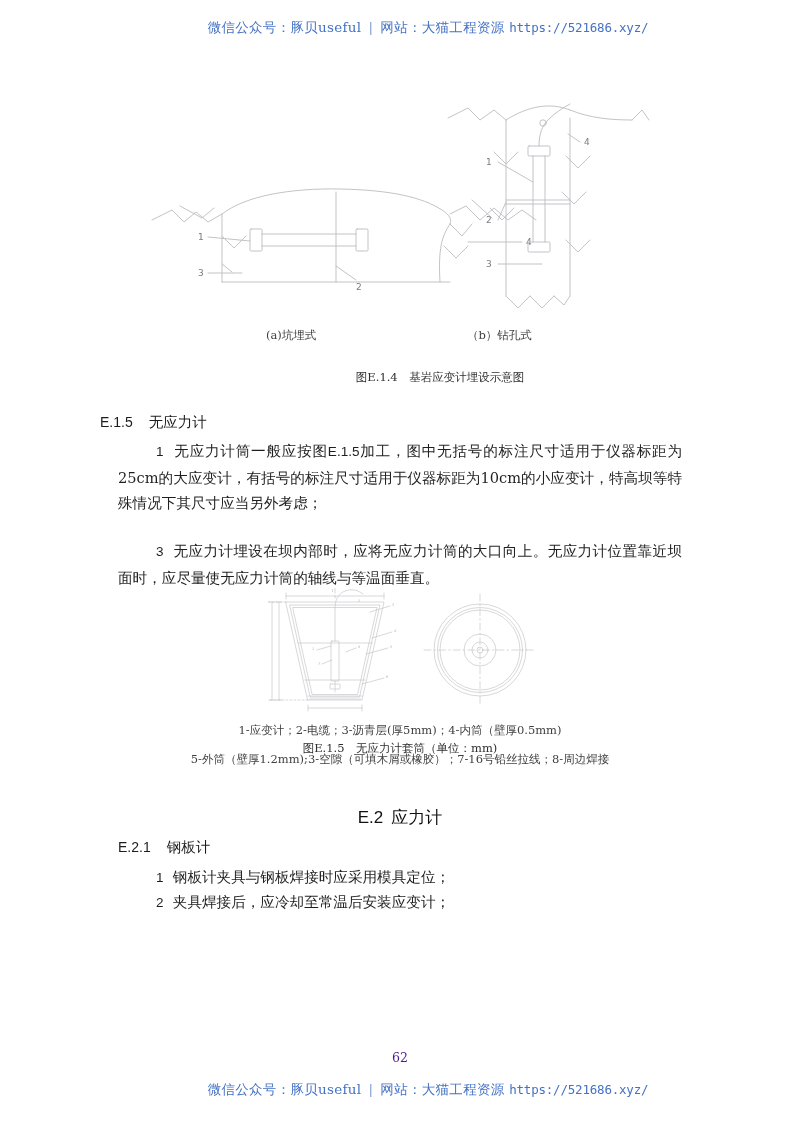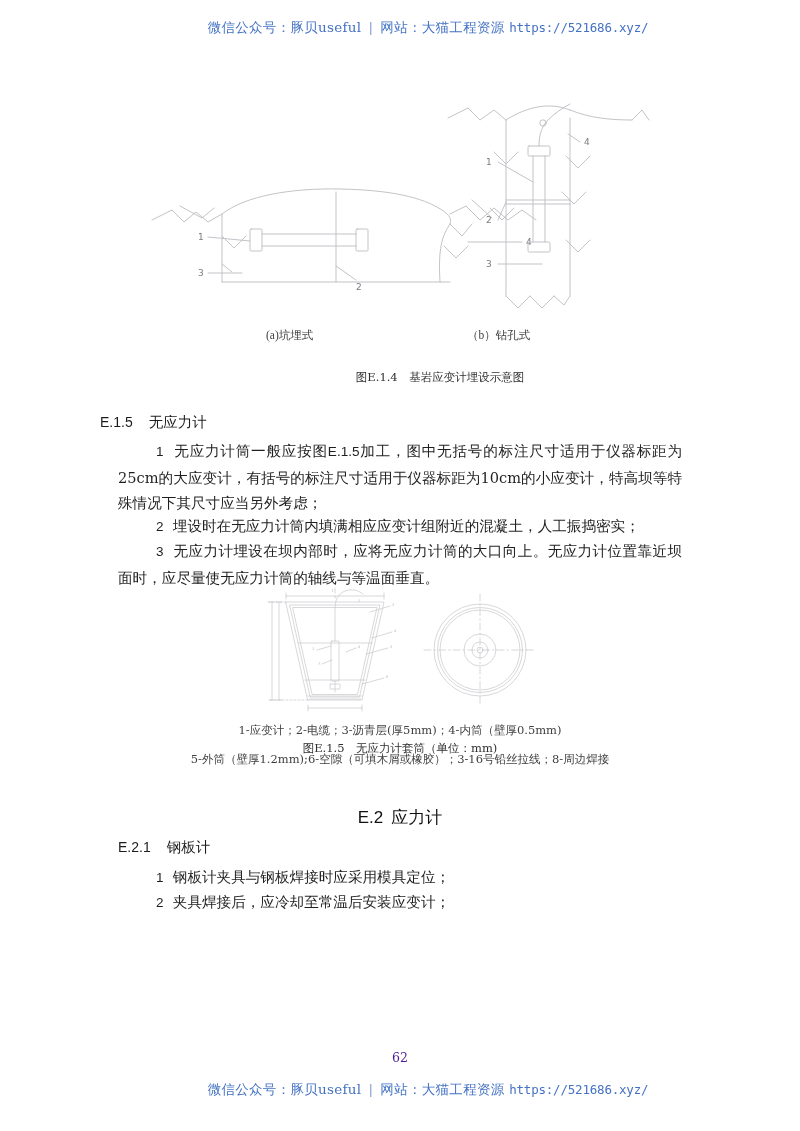--- a/index.html
+++ b/index.html
@@ -61,21 +61,20 @@
     left: 150px;
     top: 328px;
     width: 500px;
     height: 18px;
   }
   .subcap {
     position: absolute;
     font-size: 11.5px;
     color: #3f3f3f;
     white-space: nowrap;
-    font-family: Liberation Serif, serif;
   }
   .subcap-a { left: 116px; top: 0; }
   .subcap-b { left: 317px; top: 0; }
 
   .fig-legend {
     position: absolute;
     left: 0;
     width: 800px;
     text-align: center;
     font-size: 11.5px;
@@ -259,23 +258,20 @@
   <div class="fig-title" id="fig1-title">图E.1.4　基岩应变计埋设示意图</div>
 
   <div class="sec-head" style="left:100px; top:413px;">
     <span class="num">E.1.5</span><span class="txt">无应力计</span>
   </div>
 
   <div class="para" style="left:118px; top:438px; width:564px; text-indent:38px;">
     <span class="idx">1</span>&nbsp;&nbsp;<span>无应力计筒一般应按图</span><span class="inline-sans">E.1.5</span><span>加工，图中无括号的标注尺寸适用于仪器标距为25cm的大应变计，有括号的标注尺寸适用于仪器标距为10cm的小应变计，特高坝等特殊情况下其尺寸应当另外考虑；</span>
   </div>
 
-  <div class="para" style="left:118px; top:513px; width:564px; text-indent:38px;">
-    <span class="idx">2</span>&nbsp;&nbsp;<span>埋设时在无应力计筒内填满相应应变计组附近的混凝土，人工振捣密实；</span>
-  </div>
 
   <div class="para" style="left:118px; top:538px; width:564px; text-indent:38px;">
     <span class="idx">3</span>&nbsp;&nbsp;<span>无应力计埋设在坝内部时，应将无应力计筒的大口向上。无应力计位置靠近坝面时，应尽量使无应力计筒的轴线与等温面垂直。</span>
   </div>
 
   <div class="fig2">
     <svg width="290" height="128" viewBox="0 0 290 128" fill="none" stroke="#c2c2c8" stroke-width="0.65" stroke-linecap="round" stroke-linejoin="round">
 
       <path d="M24 14 L122 14 L100 112 L46 112 Z"></path>
 
@@ -344,21 +340,21 @@
         <circle cx="0" cy="0" r="16"></circle>
         <circle cx="0" cy="0" r="8"></circle>
         <circle cx="0" cy="0" r="3"></circle>
         <path d="M-56 0 L56 0" stroke-dasharray="7 3 1.6 3"></path>
         <path d="M0 -56 L0 56" stroke-dasharray="7 3 1.6 3"></path>
       </g>
     </svg>
   </div>
 
   <div class="fig-legend" id="fig2-legend1">1-应变计；2-电缆；3-沥青层(厚5mm)；4-内筒（壁厚0.5mm)</div>
-  <div class="fig-legend" id="fig2-legend2">5-外筒（壁厚1.2mm);6-空隙（可填木屑或橡胶）；3-16号铅丝拉线；8-周边焊接</div>
+  <div class="fig-legend" id="fig2-legend2">5-外筒（壁厚1.2mm);3-空隙（可填木屑或橡胶）；7-16号铅丝拉线；8-周边焊接</div>
   <div class="fig-title" id="fig2-title">图E.1.5　无应力计套筒（单位：mm)</div>
 
   <div class="center-head" style="top:806px;">
     <span class="num">E.2</span><span class="txt">应力计</span>
   </div>
 
   <div class="sec-head" style="left:118px; top:838px;">
     <span class="num">E.2.1</span><span class="txt">钢板计</span>
   </div>
 

